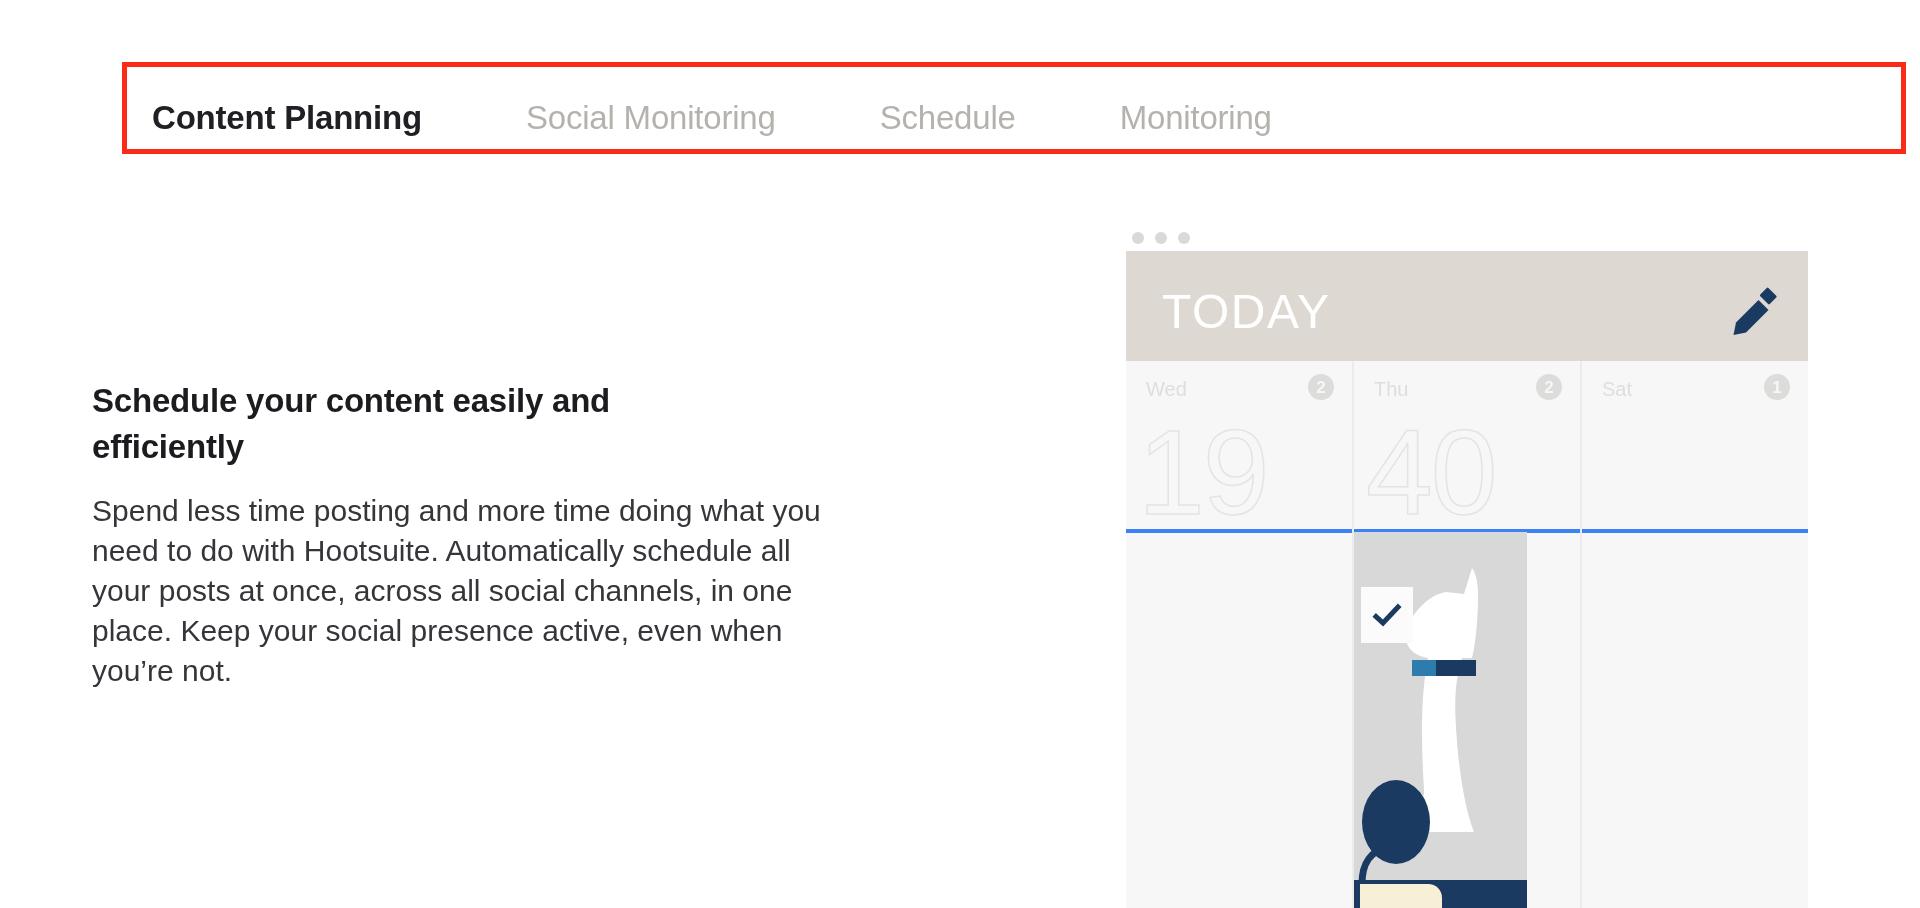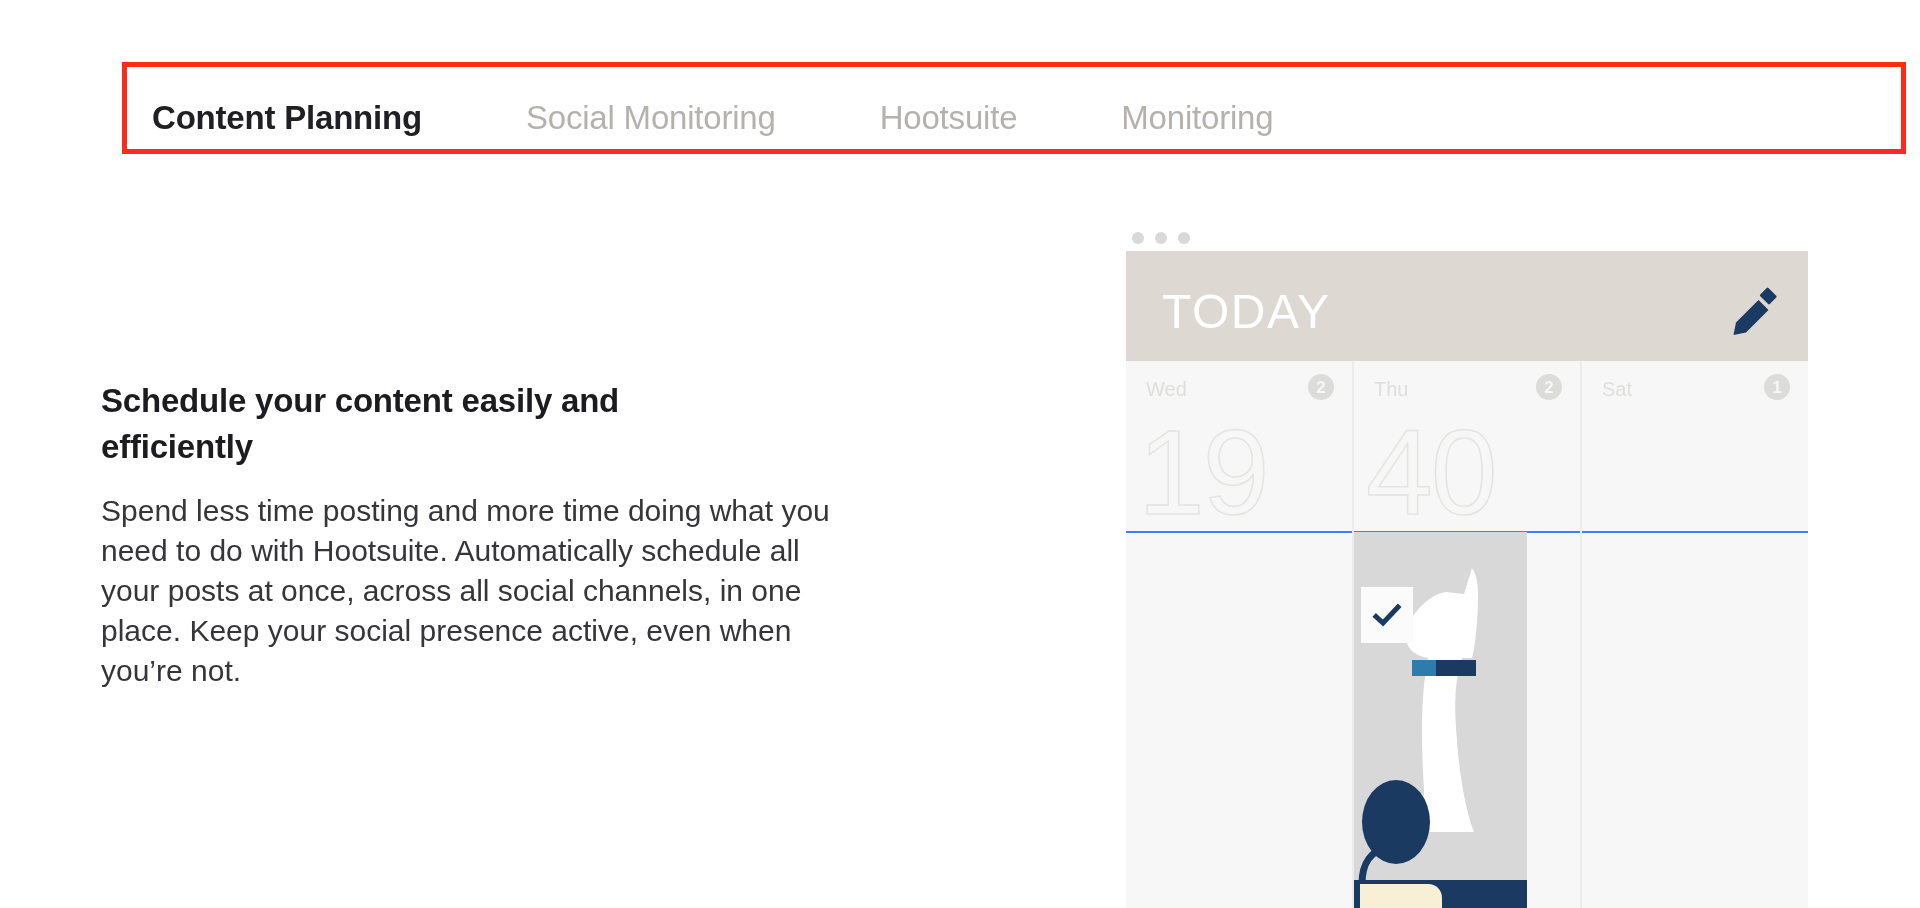--- a/index.html
+++ b/index.html
@@ -56,21 +56,21 @@
     font-weight: 700;
   }
   .tab-gap-1 { margin-right: 104px; }
   .tab-gap-2 { margin-right: 104px; }
   .tab-gap-3 { margin-right: 104px; }
   .tab-gap-4 { margin-right: 104px; }
 
   
   .copy {
     position: absolute;
-    left: 101px;
+    left: 92px;
     top: 378px;
     width: 740px;
   }
   .copy-heading {
     font-size: 33px;
     font-weight: 700;
     color: #1c1c20;
     line-height: 1.38;
     letter-spacing: -0.2px;
     max-width: 620px;
@@ -148,21 +148,21 @@
     flex: 1 1 0;
     position: relative;
     border-right: 2px solid #ececea;
     background: #f7f7f7;
   }
   .cal-col:last-child { border-right: none; }
 
   .cal-col-top {
     height: 172px;
     position: relative;
-    border-bottom: 2px solid #3b82f6;
+    border-bottom: 4px solid #3b82f6;
   }
   .cal-daylabel {
     position: absolute;
     left: 20px;
     top: 17px;
     font-size: 20px;
     color: #dededc;
     font-weight: 400;
   }
   .cal-badge {
@@ -220,21 +220,21 @@
     z-index: 4;
   }
   .check-card svg { width: 32px; height: 32px; display: block; }
 </style>
 </head>
 <body>
 
 <div class="tabbar">
   <span class="tab active tab-gap-1">Content Planning</span>
   <span class="tab tab-gap-2">Social Monitoring</span>
-  <span class="tab tab-gap-3">Hootsuite</span>
+  <span class="tab tab-gap-3">Schedule</span>
   <span class="tab">Monitoring</span>
 </div>
 <div class="annotation-box"></div>
 
 <div class="copy">
   <h2 class="copy-heading">Schedule your content easily and efficiently</h2>
   <p class="copy-body">Spend less time posting and more time doing what you need to do with Hootsuite. Automatically schedule all your posts at once, across all social channels, in one place. Keep your social presence active, even when you’re not.</p>
 </div>
 
 <div class="widget">

